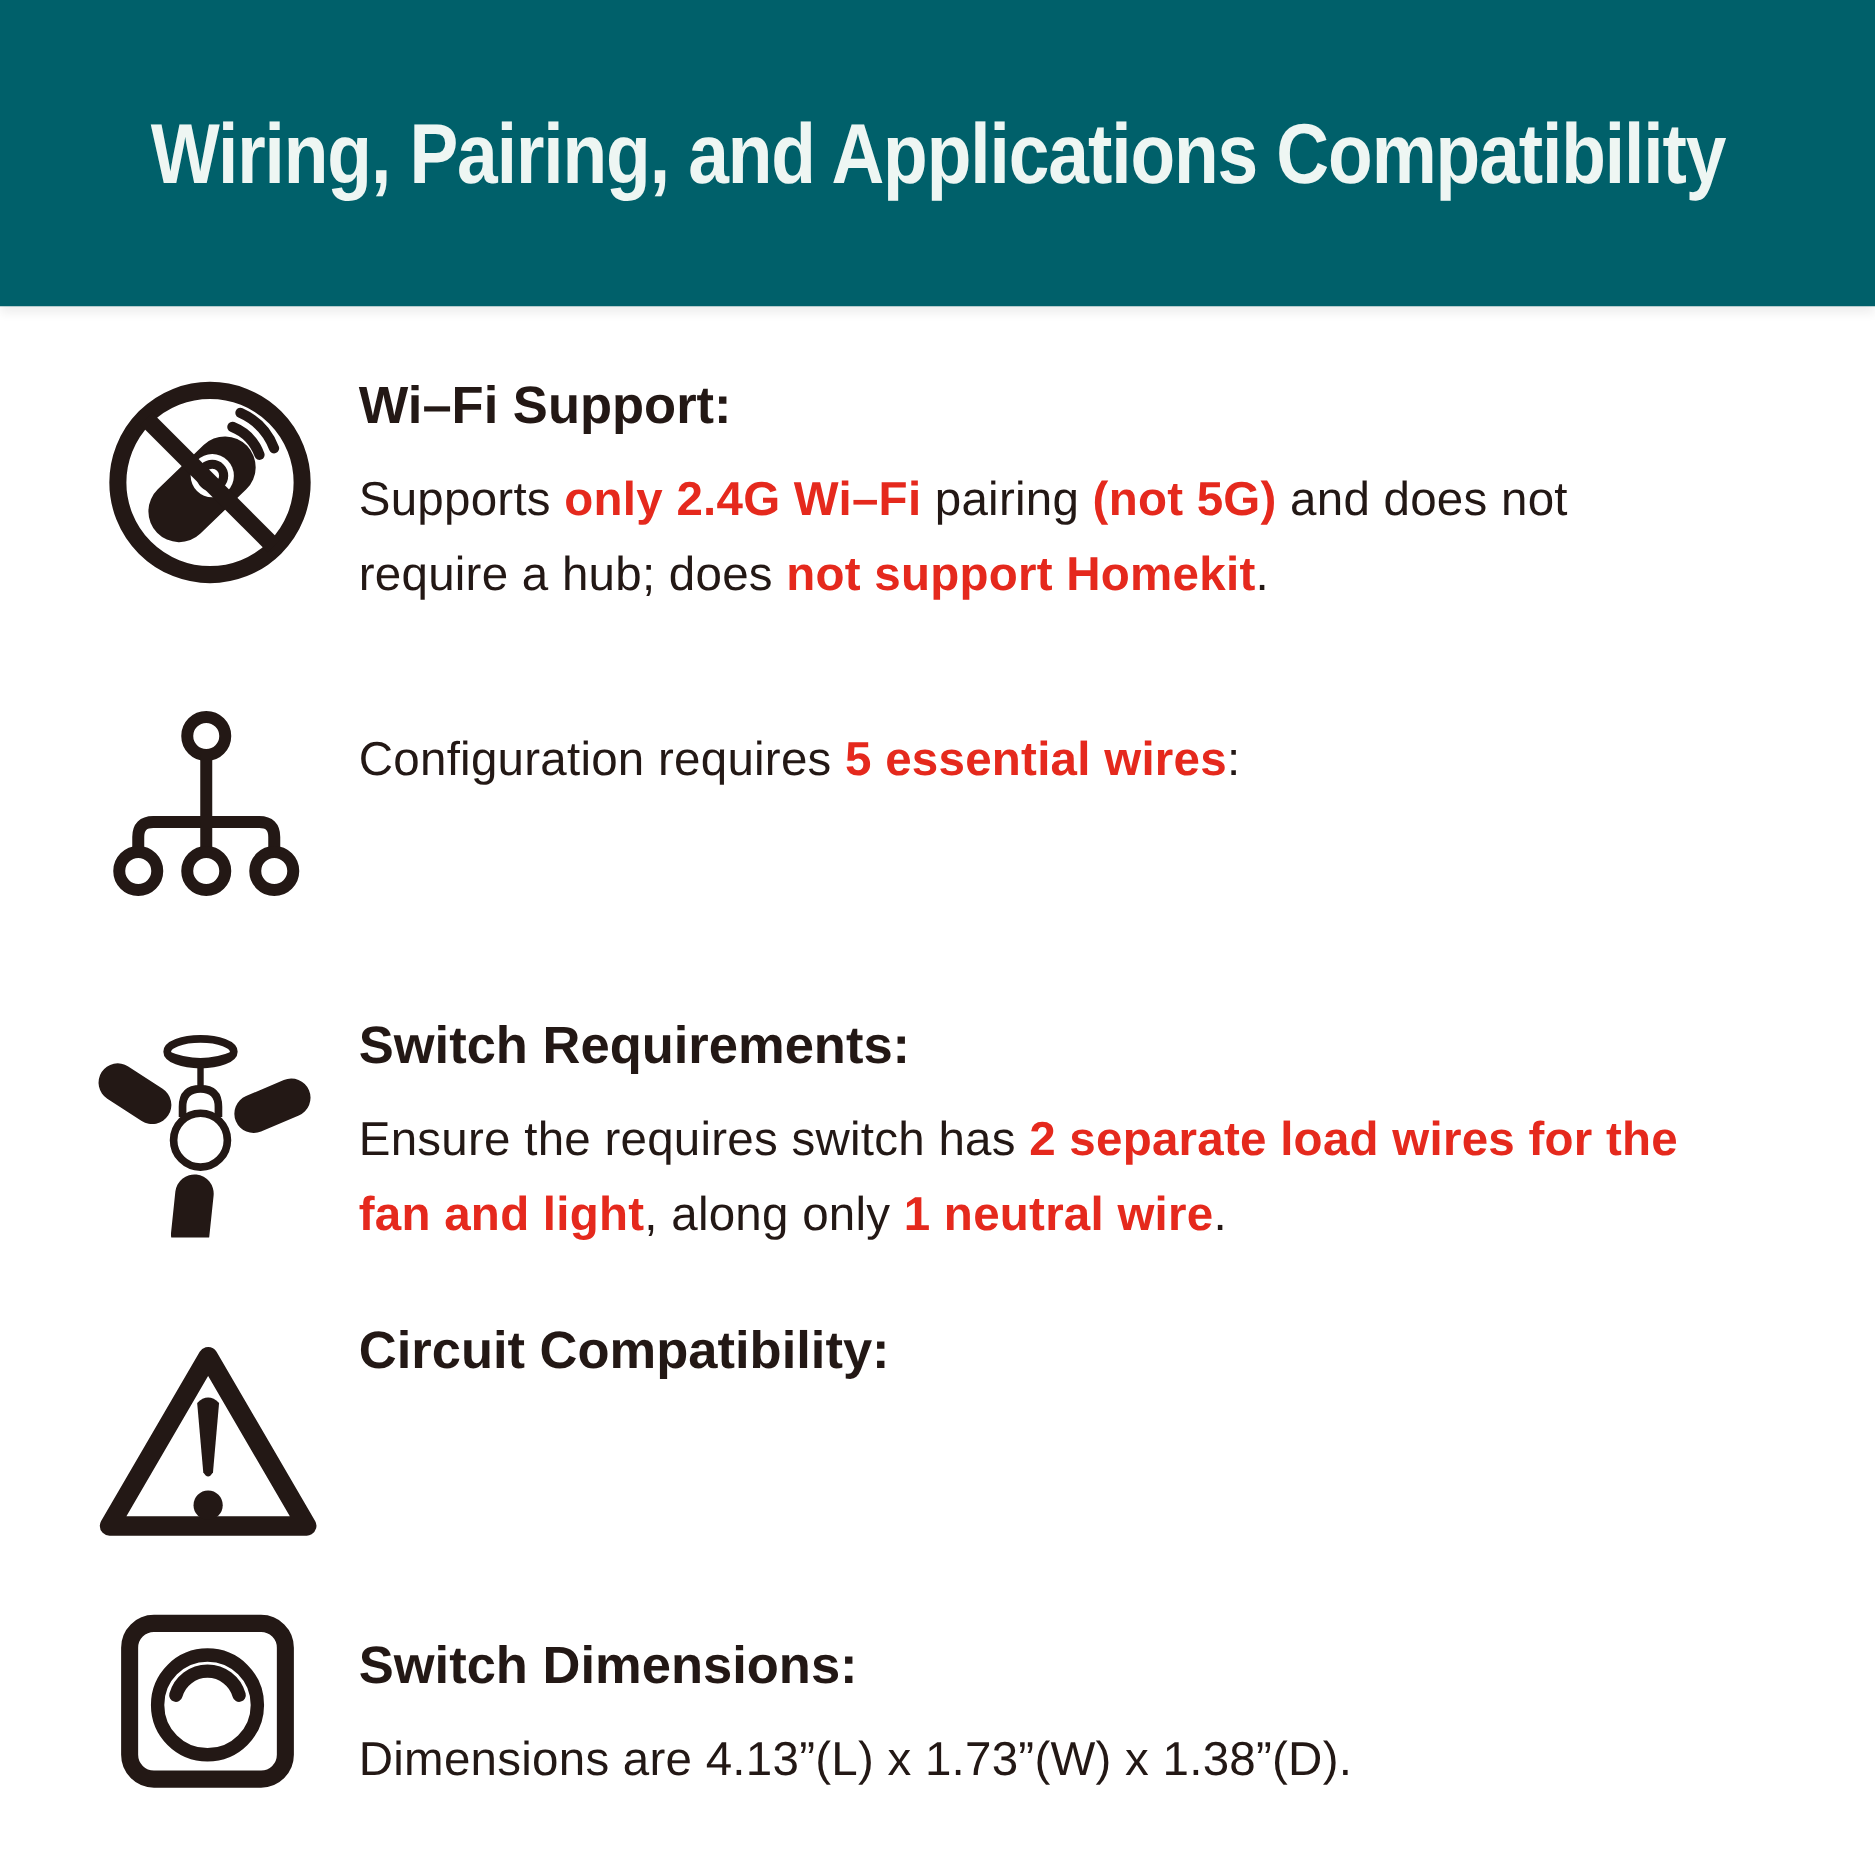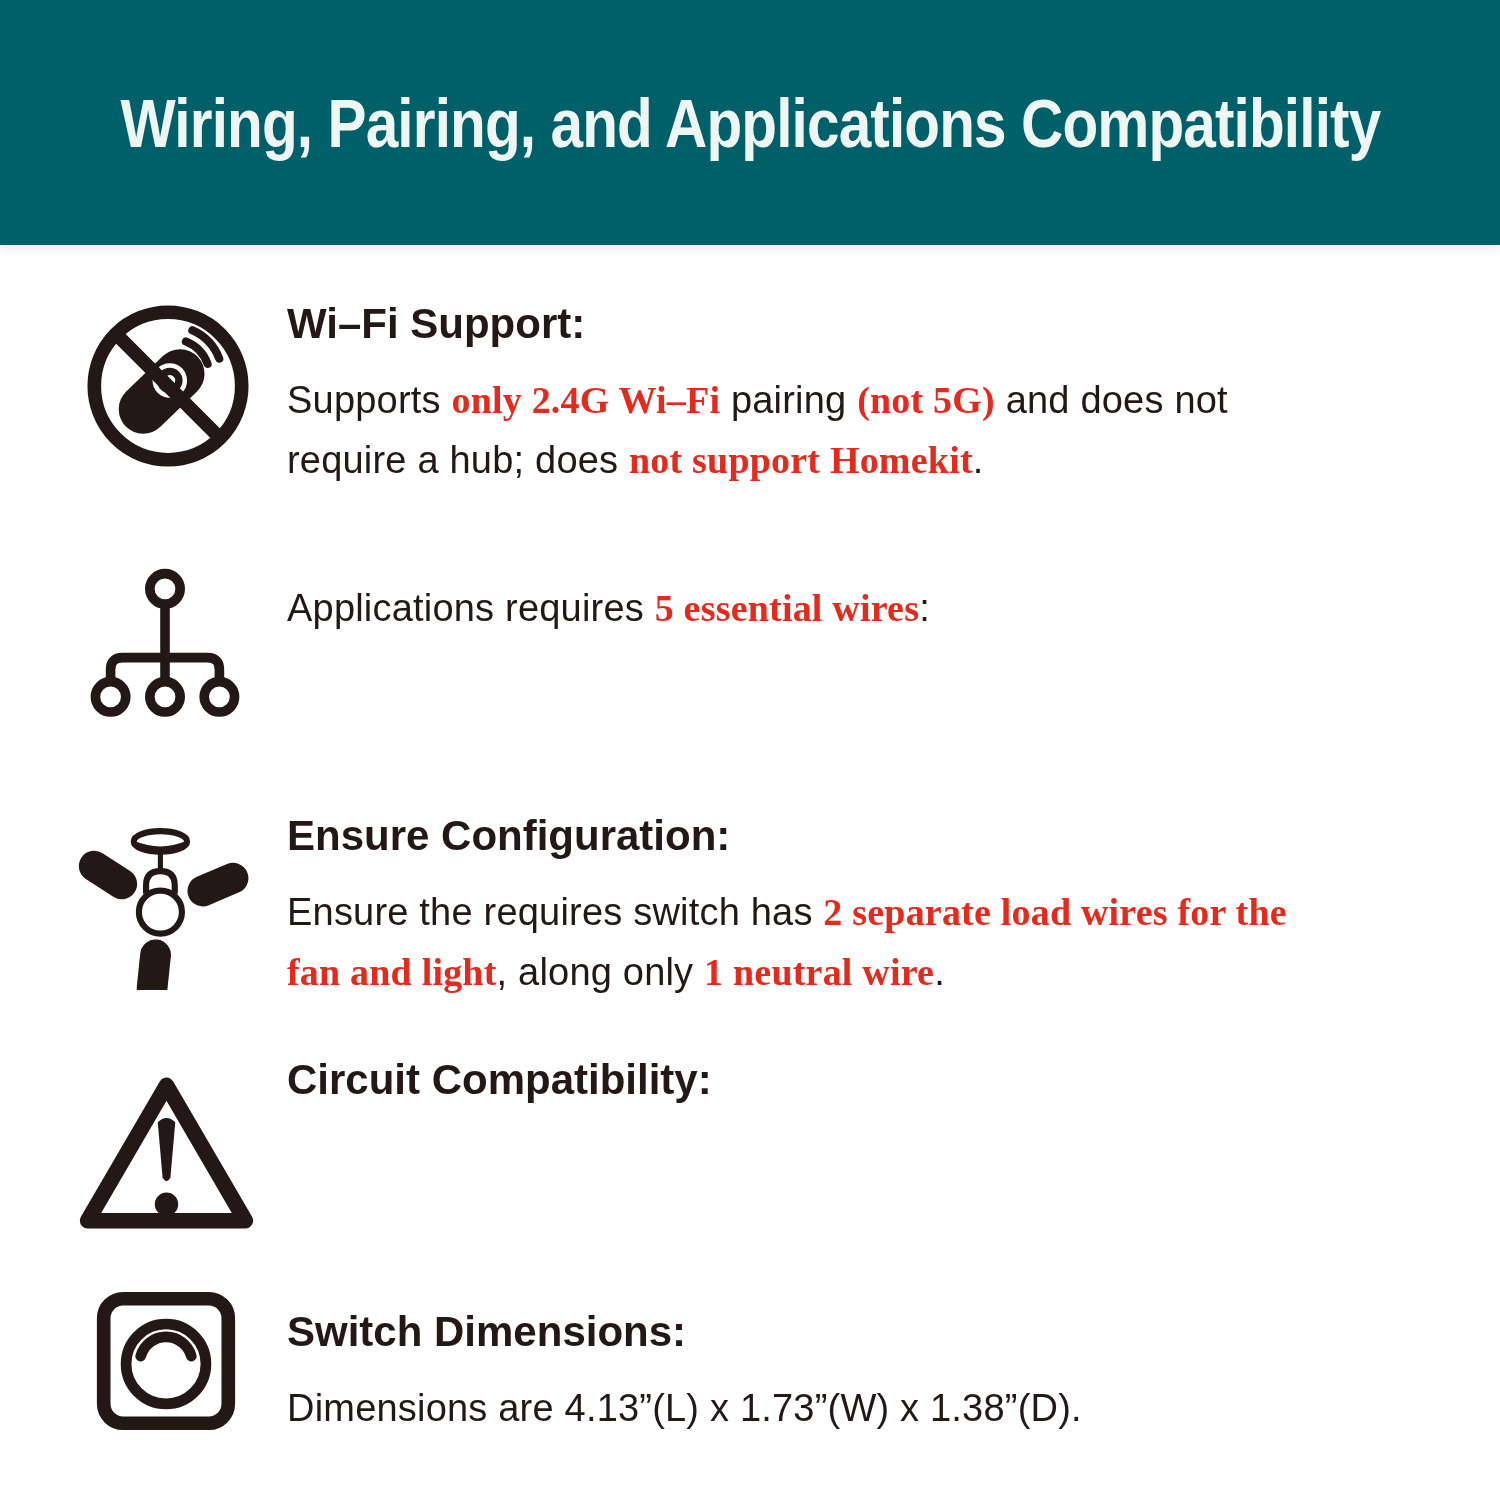--- a/index.html
+++ b/index.html
@@ -32,21 +32,21 @@
   .icon-4{left:69px;top:6px}
   .icon-5{left:93px;top:-20px}
   .content{margin-left:287px;margin-right:30px;}
   .content h2{
     margin:0;font-size:42px;font-weight:700;color:var(--ink);letter-spacing:0;
   }
   .content p{
     margin:22px 0 0 0;font-size:38px;line-height:60px;color:var(--ink);
     white-space:nowrap;letter-spacing:0.2px;
   }
-  .content p .hl{color:var(--red);font-weight:700;font-family:Liberation Serif, serif;}
+  .content p .hl{color:var(--red);font-weight:700;}
 </style>
 </head>
 <body>
 
 <div class="page">
 
   <header class="banner">
     <h1>Wiring, Pairing, and Applications Compatibility</h1>
   </header>
 
@@ -74,41 +74,41 @@
         <circle cx="100" cy="36" r="19" fill="#ffffff" stroke="currentColor" stroke-width="12"></circle>
         <path d="M100 55 V122" fill="none" stroke="currentColor" stroke-width="12"></path>
         <path d="M32 152 V137 Q32 122 47 122 H153 Q168 122 168 137 V152" fill="none" stroke="currentColor" stroke-width="12"></path>
         <path d="M100 122 V152" fill="none" stroke="currentColor" stroke-width="12"></path>
         <circle cx="32" cy="171" r="19" fill="#ffffff" stroke="currentColor" stroke-width="12"></circle>
         <circle cx="100" cy="171" r="19" fill="#ffffff" stroke="currentColor" stroke-width="12"></circle>
         <circle cx="168" cy="171" r="19" fill="#ffffff" stroke="currentColor" stroke-width="12"></circle>
       </svg>
     </div>
     <div class="content">
-      <p><span>Applications requires </span><span class="hl">5 essential wires</span><span>:</span><br></p>
+      <p><span>Configuration requires </span><span class="hl">5 essential wires</span><span>:</span><br></p>
     </div>
   </section>
 
   <section class="row row-3">
     <div class="icon-box icon-3">
       <svg width="205" height="164" viewBox="0 0 200 160" aria-hidden="true">
         <g fill="currentColor">
           <rect x="30" y="-15" width="62" height="30" rx="15" transform="translate(96 81) rotate(213)"></rect>
           <rect x="30" y="-15" width="62" height="30" rx="15" transform="translate(96 81) rotate(-23)"></rect>
           <rect x="30" y="-15" width="62" height="30" rx="15" transform="translate(96 81) rotate(96)"></rect>
         </g>
         <path d="M96 25 V46" fill="none" stroke="currentColor" stroke-width="5"></path>
         <path d="M82 66 V58 Q82 44 96 44 Q110 44 110 58 V66" fill="#ffffff" stroke="currentColor" stroke-width="6"></path>
         <circle cx="96" cy="84" r="21" fill="#ffffff" stroke="currentColor" stroke-width="6"></circle>
         <ellipse cx="96" cy="15" rx="26" ry="10" fill="#ffffff" stroke="currentColor" stroke-width="6"></ellipse>
         <path d="M70 17 Q96 28 122 17" fill="none" stroke="currentColor" stroke-width="5"></path>
       </svg>
     </div>
     <div class="content">
-      <h2>Ensure Configuration:</h2>
+      <h2>Switch Requirements:</h2>
       <p><span>Ensure the requires switch has </span><span class="hl">2 separate load wires for the</span><br><span class="hl">fan and light</span><span>, along only </span><span class="hl">1 neutral wire</span><span>.</span></p>
     </div>
   </section>
 
   <section class="row row-4">
     <div class="icon-box icon-4">
       <svg width="195" height="185" viewBox="0 0 200 190" aria-hidden="true">
         <polygon points="100,24 181,163 19,163" fill="#ffffff" stroke="currentColor" stroke-width="16" stroke-linejoin="round"></polygon>
         <path d="M91 62 Q100 53 109 62 L104 119 Q100 126 96 119 Z" fill="currentColor"></path>
         <circle cx="100" cy="146" r="12" fill="currentColor"></circle>

